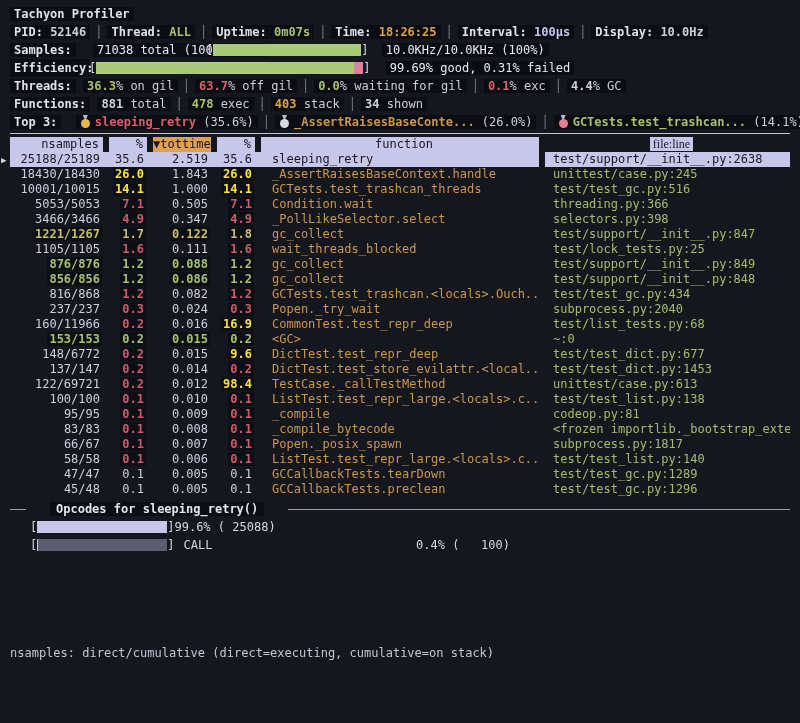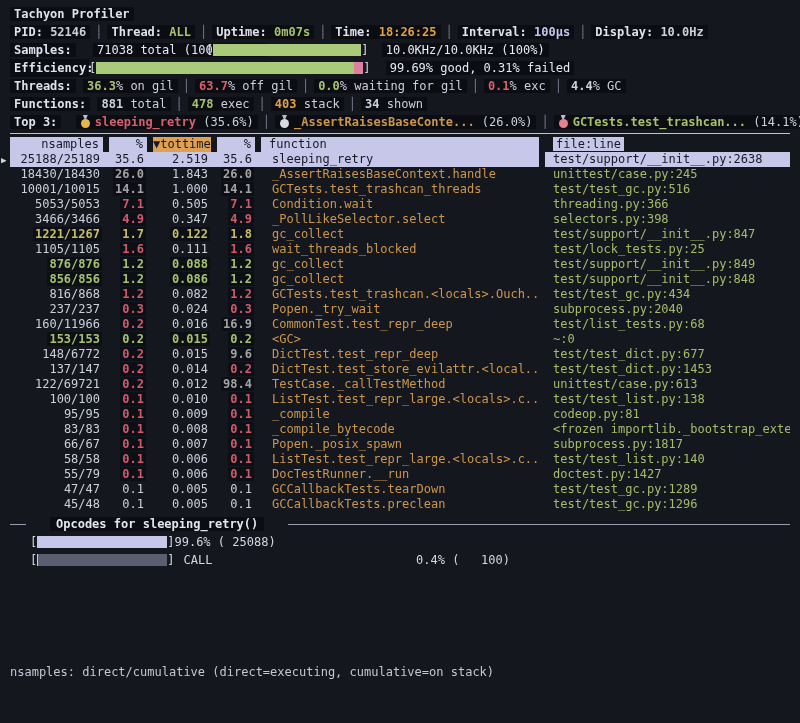--- a/index.html
+++ b/index.html
@@ -36,33 +36,33 @@
                    clip-path:polygon(0 0,100% 0,50% 100%); }
   .medal::after { content:""; position:absolute; left:0; bottom:0; width:9px; height:9px; border-radius:50%; background:var(--mc); }
   .m-gold { --mc:#e6b84c; }
   .m-silver { --mc:#d9dae2; }
   .m-bronze { --mc:#e87f93; }
   .hline { height:1px; background:#c0c2d6; margin:2px 10px 0 10px; }
   
   .tablewrap { position:relative; margin:3px 10px 0 10px; }
   table { border-collapse:collapse; table-layout:fixed; width:780px; }
   th, td { height:15px; line-height:15px; font-weight:normal; white-space:nowrap; overflow:hidden; padding:0; }
-  th { background:#c7c7ea; color:#171926; text-align:left; }
+  th { background:#c7c7ea; color:#171926; text-align:center; }
   th.r { text-align:right; padding-right:4px; }
   th.gap { border-left:6px solid #15171f; }
   th.sort { background:#dfa054; }
-  th.filehead { background:transparent; }
+  th.filehead { background:transparent;font-family:Liberation Serif, serif; }
   th.filehead span { background:#c7c7ea; padding:0 3px; }
   td.ns { text-align:right; padding-right:4px; color:#ccd0dc; }
   td.pct, td.tot { text-align:right; padding-right:4px; color:#ccd0dc; }
   td.fn { padding-left:14px; color:#cc964d; }
   td.fl { padding-left:8px; color:#a4bd6a; border-left:6px solid #15171f; }
   td span.v { padding:0 2px; }
   tr.t-red td.pct span.v { color:#d05b68; font-weight:bold; background:#0d0f16; }
-  tr.t-red td.pct span.v.strong { color:#a3a3a3; }
+  tr.t-red td.pct span.v.strong { color:#fde047; }
   tr.t-plain td.pct span.v { color:#ccd0dc; }
   tr.t-green td.ns span.v, tr.t-green td.pct span.v, tr.t-green td.tot span.v
       { color:#a6c26d; font-weight:bold; background:#0d0f16; }
   tr.t-yellow td.ns span.v, tr.t-yellow td.pct span.v, tr.t-yellow td.tot span.v
       { color:#c9bd68; font-weight:bold; background:#0d0f16; }
   tr.sel td { background:#c7c7ea !important; }
   tr.sel td, tr.sel td span.v { color:#171926 !important; font-weight:normal; background-clip:border-box; }
   tr.sel td span.v { background:transparent !important; }
   .rowarrow { position:absolute; left:-9px; top:16px; height:15px; line-height:15px; color:#d4d7e2; font-size:9px; }
   
@@ -70,21 +70,21 @@
   .ophead { display:flex; align-items:center; height:18px;gap:20px; }
   .ophead .dash { height:1px; background:#9a9db0; }
   .ophead .d1 { width:16px; }
   .ophead .d2 { flex:1; }
   .ophead .optitle { font-weight:bold; color:#e3e6ee; background:#0b0d13; padding:0 6px; margin:0 4px; }
   .oprow { height:18px; line-height:18px; display:flex; align-items:center; width:500px; padding-left:20px; white-space:pre; }
   .opbar { width:130px; height:12px; background:#5b5e70; font-size:0; }
   .opbar .fill { display:inline-block; height:100%; background:#c7c7ea; }
   .opname { padding-left:9px; flex:1; color:#d4d7e2; }
   .opstat { text-align:right; color:#d4d7e2; }
-  .footer { position:absolute; left:10px; top:663px; }
+  .footer { position:absolute; left:10px; top:644px; }
   .footer .tline { color:#c3c7d4; }
 </style>
 </head>
 <body>
 
 <div class="top">
   <div class="tline">
     <span class="chip lbl">Tachyon Profiler</span>
   </div>
   <div class="tline" id="info-line"><span class="chip"><span class="lbl">PID: </span><span class="val c-white">52146</span></span><span class="sep">│</span><span class="chip"><span class="lbl">Thread: </span><span class="val c-green">ALL</span></span><span class="sep">│</span><span class="chip"><span class="lbl">Uptime: </span><span class="val c-green">0m07s</span></span><span class="sep">│</span><span class="chip"><span class="lbl">Time: </span><span class="val c-orange">18:26:25</span></span><span class="sep">│</span><span class="chip"><span class="lbl">Interval: </span><span class="val c-lavender">100µs</span></span><span class="sep">│</span><span class="chip"><span class="lbl">Display: </span><span class="val c-white">10.0Hz</span></span></div>
@@ -289,28 +289,20 @@
           <td class="fl">subprocess.py:1817</td>
         </tr>
         <tr class="t-red">
           <td class="ns"><span class="v">58/58</span></td>
           <td class="pct"><span class="v">0.1</span></td>
           <td class="tot"><span class="v">0.006</span></td>
           <td class="pct"><span class="v">0.1</span></td>
           <td class="fn">ListTest.test_repr_large.&lt;locals&gt;.c...</td>
           <td class="fl">test/test_list.py:140</td>
         </tr>
-        <tr class="t-red">
-          <td class="ns"><span class="v">55/79</span></td>
-          <td class="pct"><span class="v">0.1</span></td>
-          <td class="tot"><span class="v">0.006</span></td>
-          <td class="pct"><span class="v">0.1</span></td>
-          <td class="fn">DocTestRunner.__run</td>
-          <td class="fl">doctest.py:1427</td>
-        </tr>
         <tr class="t-plain">
           <td class="ns"><span class="v">47/47</span></td>
           <td class="pct"><span class="v">0.1</span></td>
           <td class="tot"><span class="v">0.005</span></td>
           <td class="pct"><span class="v">0.1</span></td>
           <td class="fn">GCCallbackTests.tearDown</td>
           <td class="fl">test/test_gc.py:1289</td>
         </tr>
         <tr class="t-plain">
           <td class="ns"><span class="v">45/48</span></td>

